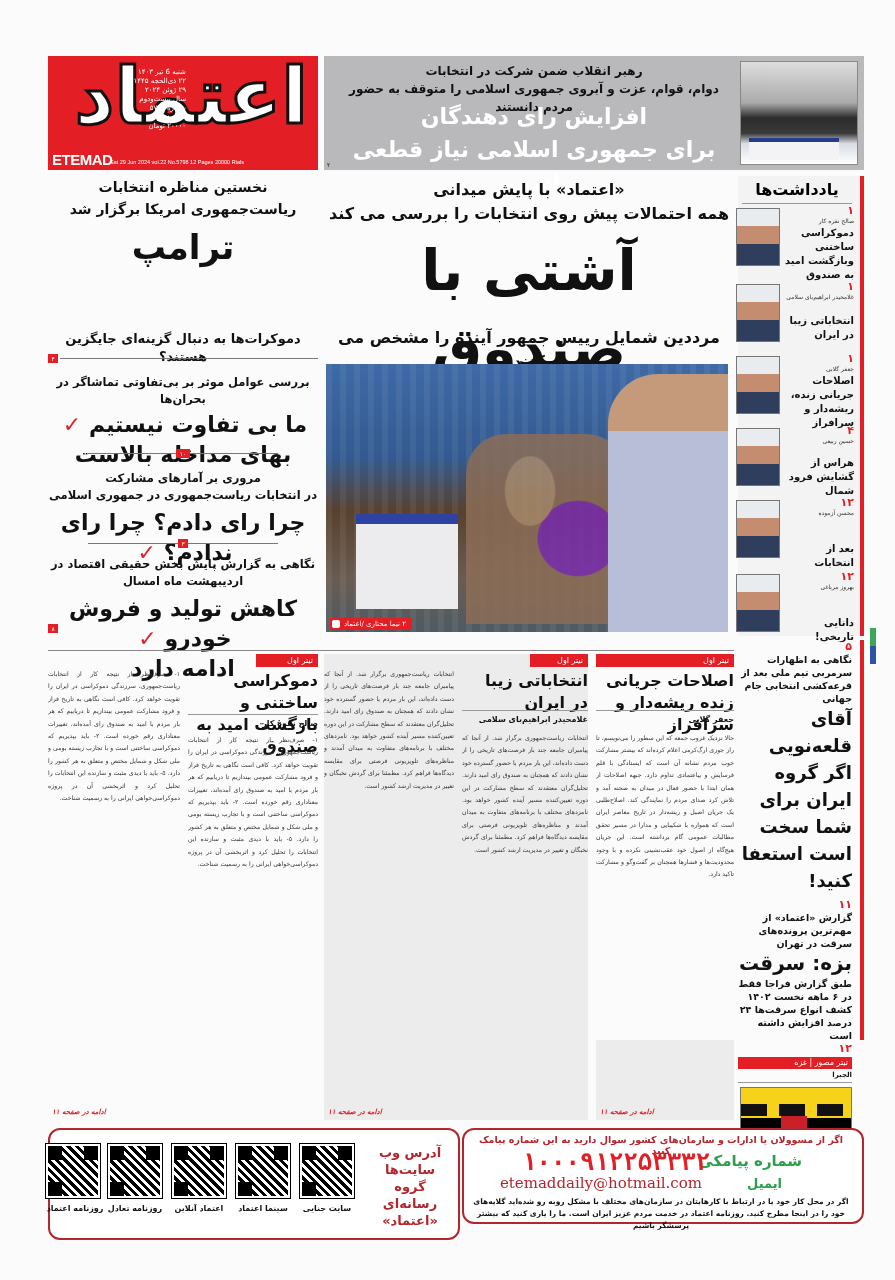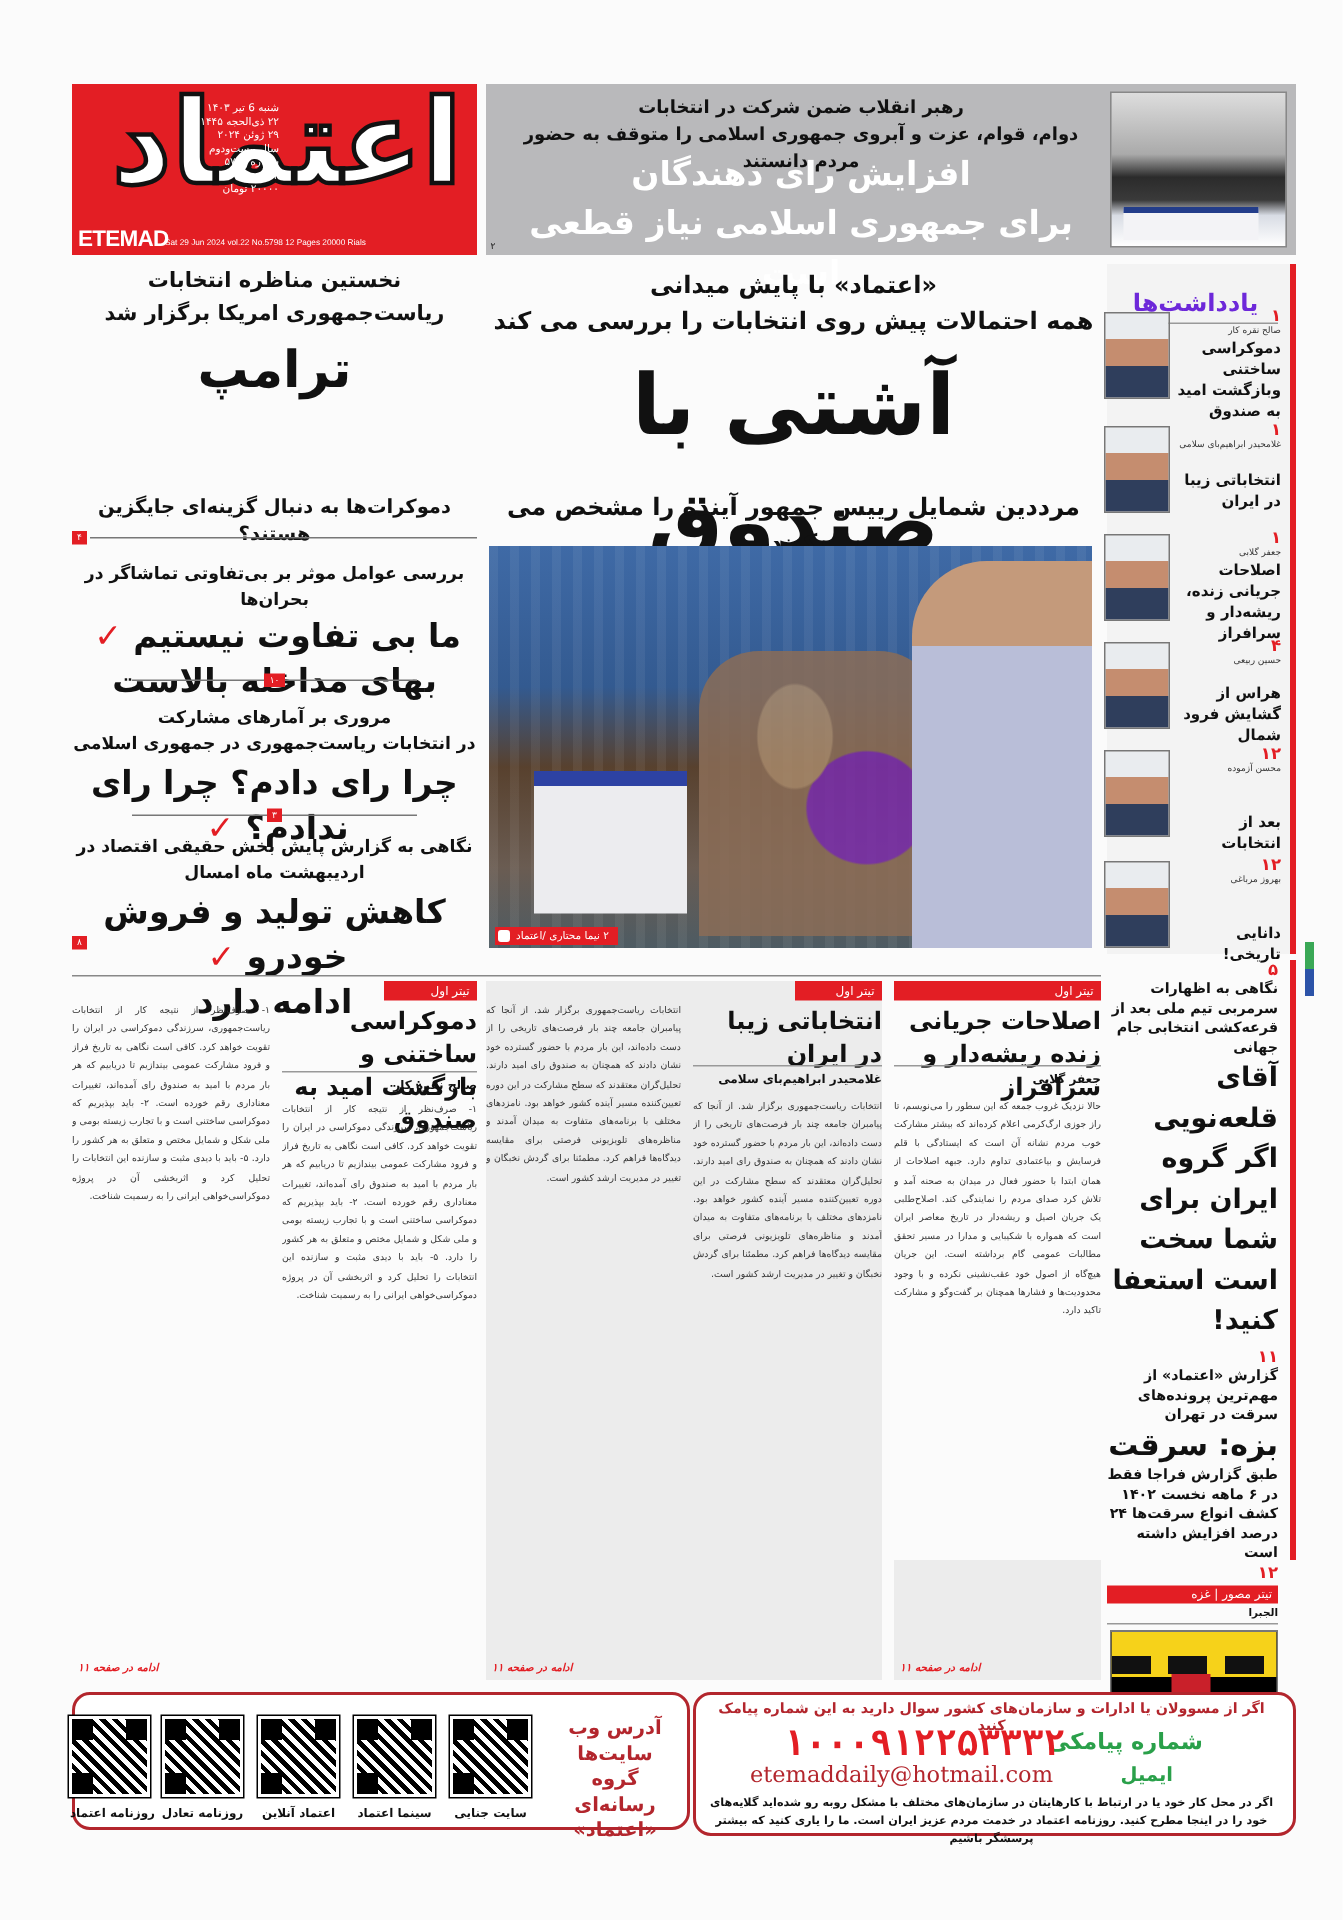--- a/index.html
+++ b/index.html
@@ -43,21 +43,21 @@
   .trump-title { top: 222px; font-size: 34px; font-weight: 900; line-height: 50px; }
   .trump-sub { top: 330px; font-size: 13px; font-weight: bold; line-height: 18px; }
   .rule { position: absolute; height: 1px; background: #777; }
   .pgbox { position: absolute; background: #e31e24; color: #fff; font-size: 6px; line-height: 9px; text-align: center; width: 10px; height: 9px; }
   .story-kicker { font-size: 11.5px; font-weight: bold; line-height: 17px; }
   .story-title { font-size: 22px; font-weight: 900; line-height: 30px; }
   .check { color: #e31e24; font-weight: normal; margin-left: 4px; }
 
   
   .sidebar { left: 738px; top: 176px; width: 126px; height: 460px; background: #f3f3f3; border-right: 4px solid #e31e24; }
-  .sidebar-title { position: absolute; right: 8px; top: 16px; width: 110px; text-align: center; color: #6d28d9; font-weight: 900; font-size: 16px; border-bottom: 1px solid #999; padding-bottom: 4px; }
+  .sidebar-title { position: absolute; right: 8px; top: 4px; width: 110px; text-align: center; color: #000000; font-weight: 900; font-size: 16px; border-bottom: 1px solid #999; padding-bottom: 4px; }
   .note { position: absolute; right: 6px; width: 118px; height: 66px; }
   .note .thumb { position: absolute; left: 0; top: 4px; width: 44px; height: 58px; border: 1px solid #777; background: linear-gradient(180deg,#e9ecef 0 30%,#c58d6f 30% 62%, #2f3e5c 62% 100%); }
   .note .num { position: absolute; right: 0; top: 0; color: #e31e24; font-weight: 900; font-size: 11px; }
   .note .author { position: absolute; right: 0; top: 13px; font-size: 6px; color: #333; }
   .note .t { position: absolute; right: 0; top: 22px; width: 70px; text-align: right; font-size: 10px; font-weight: bold; line-height: 14px; margin-left: 16px; }
 
   .rside { left: 738px; top: 640px; width: 126px; height: 400px; border-right: 4px solid #e31e24; }
   .rside .num { color: #e31e24; font-weight: bold; font-size: 11px; text-align: right; }
   .rside .kick { font-size: 9.5px; font-weight: bold; line-height: 13px; text-align: right; }
   .rside .big { font-size: 18px; font-weight: 900; line-height: 27px; text-align: right; }
@@ -73,21 +73,21 @@
   
   .col-top-rule { height: 1px; background: #888; }
   .section-tag { position: absolute; height: 13px; background: #e31e24; color: #fff; font-size: 8px; line-height: 13px; padding-right: 5px; text-align: right; }
   .art-title { position: absolute; font-size: 16px; font-weight: 900; line-height: 22px; text-align: right; }
   .art-author { position: absolute; font-size: 8px; font-weight: bold; text-align: right; border-top: 1px solid #999; padding-top: 4px; }
   .body-text { position: absolute; font-size: 6.2px; line-height: 12.4px; color: #333; text-align: justify; overflow: hidden; }
   .cont { color: #e31e24; font-size: 7px; font-weight: bold; font-style: italic; }
   .shade { background: #ececec; }
 
   
-  .qr-box { left: 48px; top: 1128px; width: 412px; height: 92px; border: 2px solid #b3262d; border-radius: 12px; background: #fff; }
+  .qr-box { left: 48px; top: 1128px; width: 412px; height: 112px; border: 2px solid #b3262d; border-radius: 12px; background: #fff; }
   .qr-box .label { position: absolute; right: 8px; top: 14px; width: 80px; text-align: center; color: #b3262d; font-weight: bold; font-size: 13px; line-height: 17px; }
   .qr { position: absolute; top: 14px; width: 54px; height: 54px; background:
       linear-gradient(#000,#000) 0 0/14px 14px no-repeat,
       linear-gradient(#000,#000) 100% 0/14px 14px no-repeat,
       linear-gradient(#000,#000) 0 100%/14px 14px no-repeat,
       repeating-linear-gradient(45deg,#000 0 3px,#fff 3px 6px),
       repeating-linear-gradient(-45deg,#000 0 2px,transparent 2px 5px);
       border: 2px solid #fff; outline: 1px solid #000; }
   .qr-name { position: absolute; top: 74px; width: 62px; text-align: center; font-size: 8px; font-weight: bold; }
 

